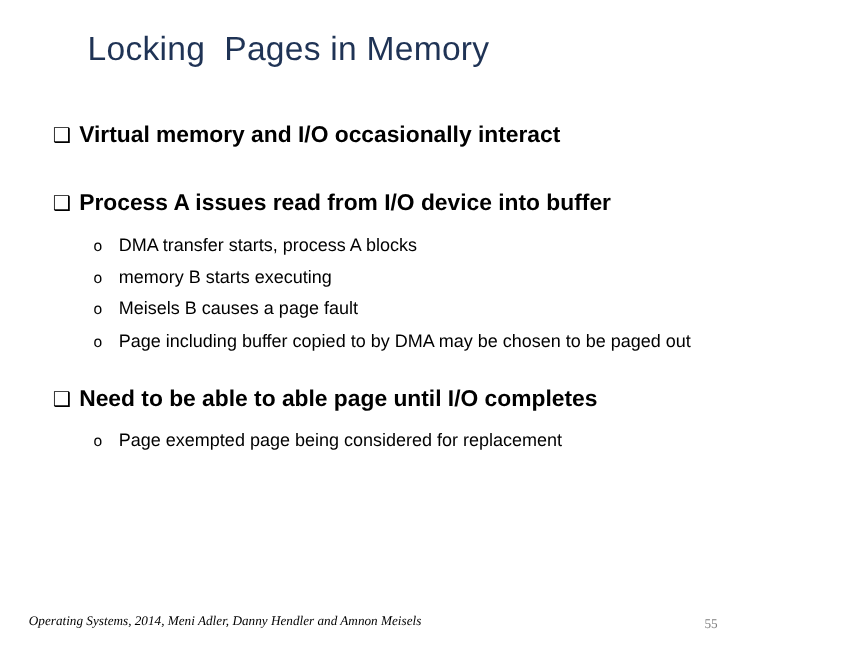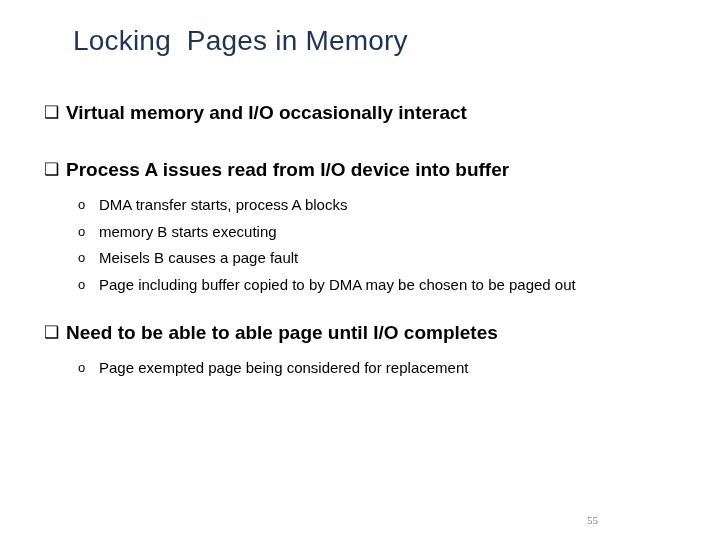--- a/index.html
+++ b/index.html
@@ -166,16 +166,17 @@
 
     <div class="sub-list after-gap">
       <div class="bullet-l2">
         <span class="marker">o</span>
         <span class="text">Page exempted page being considered for replacement</span>
       </div>
     </div>
 
   </div>
 
+  <div class="footer-credit">Operating Systems, 2014, Meni Adler, Danny Hendler and Amnon Meisels</div>
 
   <div class="page-number">55</div>
 
 </div>
 
 </body></html>

